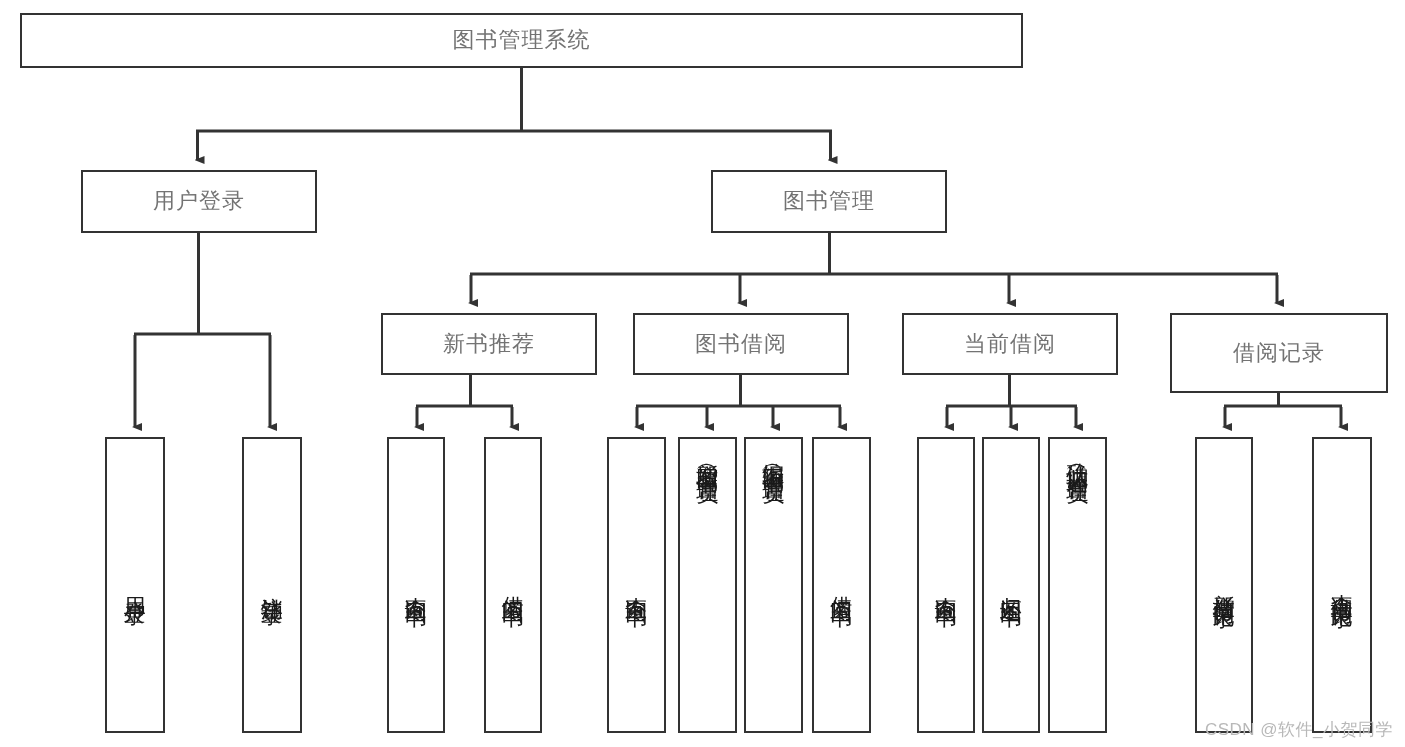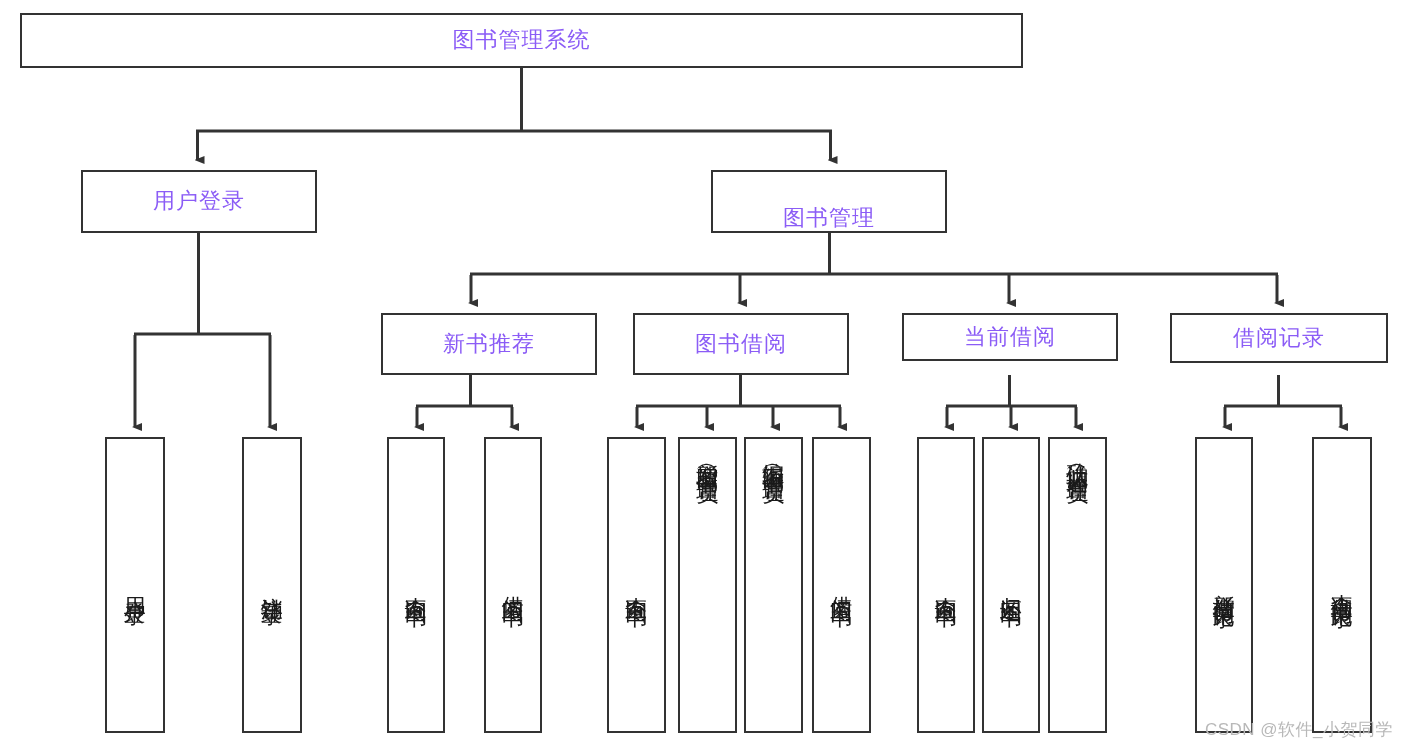--- a/index.html
+++ b/index.html
@@ -31,21 +31,21 @@
     box-sizing: border-box;
     background: #ffffff;
     border: 2px solid #333333;
     display: flex;
     align-items: center;
     justify-content: center;
     overflow: hidden;
   }
   .node-label-h {
     font-size: 22px;
-    color: #8b5cf6;
+    color: #737373;
     line-height: 1.2;
     white-space: nowrap;
     text-align: center;
     letter-spacing: 1px;
   }
   .node-label-v {
     font-size: 22px;
     color: #1a1a1a;
     writing-mode: vertical-rl;
     text-orientation: upright;
@@ -142,37 +142,37 @@
   </svg>
 
   <div class="node-box" style="left:20px; top:13px; width:1003px; height:55px;">
     <span class="node-label-h">图书管理系统</span>
   </div>
 
   <div class="node-box" style="left:81px; top:170px; width:236px; height:63px;">
     <span class="node-label-h">用户登录</span>
   </div>
 
-  <div class="node-box" style="left:711px; top:170px; width:236px; height:63px;align-items:flex-end;">
+  <div class="node-box" style="left:711px; top:170px; width:236px; height:63px;">
     <span class="node-label-h">图书管理</span>
   </div>
 
   <div class="node-box" style="left:381px; top:313px; width:216px; height:62px;">
     <span class="node-label-h">新书推荐</span>
   </div>
 
   <div class="node-box" style="left:633px; top:313px; width:216px; height:62px;justify-content:center;">
     <span class="node-label-h">图书借阅</span>
   </div>
 
-  <div class="node-box" style="left:902px; top:313px; width:216px; height:48px;">
+  <div class="node-box" style="left:902px; top:313px; width:216px; height:62px;">
     <span class="node-label-h">当前借阅</span>
   </div>
 
-  <div class="node-box" style="left:1170px; top:313px; width:218px; height:50px;">
+  <div class="node-box" style="left:1170px; top:313px; width:218px; height:80px;">
     <span class="node-label-h">借阅记录</span>
   </div>
 
   <div class="node-box leaf-box centerv" style="left:105px; top:437px; width:60px; height:296px;">
     <span class="node-label-v">用户登录</span>
   </div>
 
   <div class="node-box leaf-box centerv" style="left:242px; top:437px; width:60px; height:296px;">
     <span class="node-label-v">注销登录</span>
   </div>

